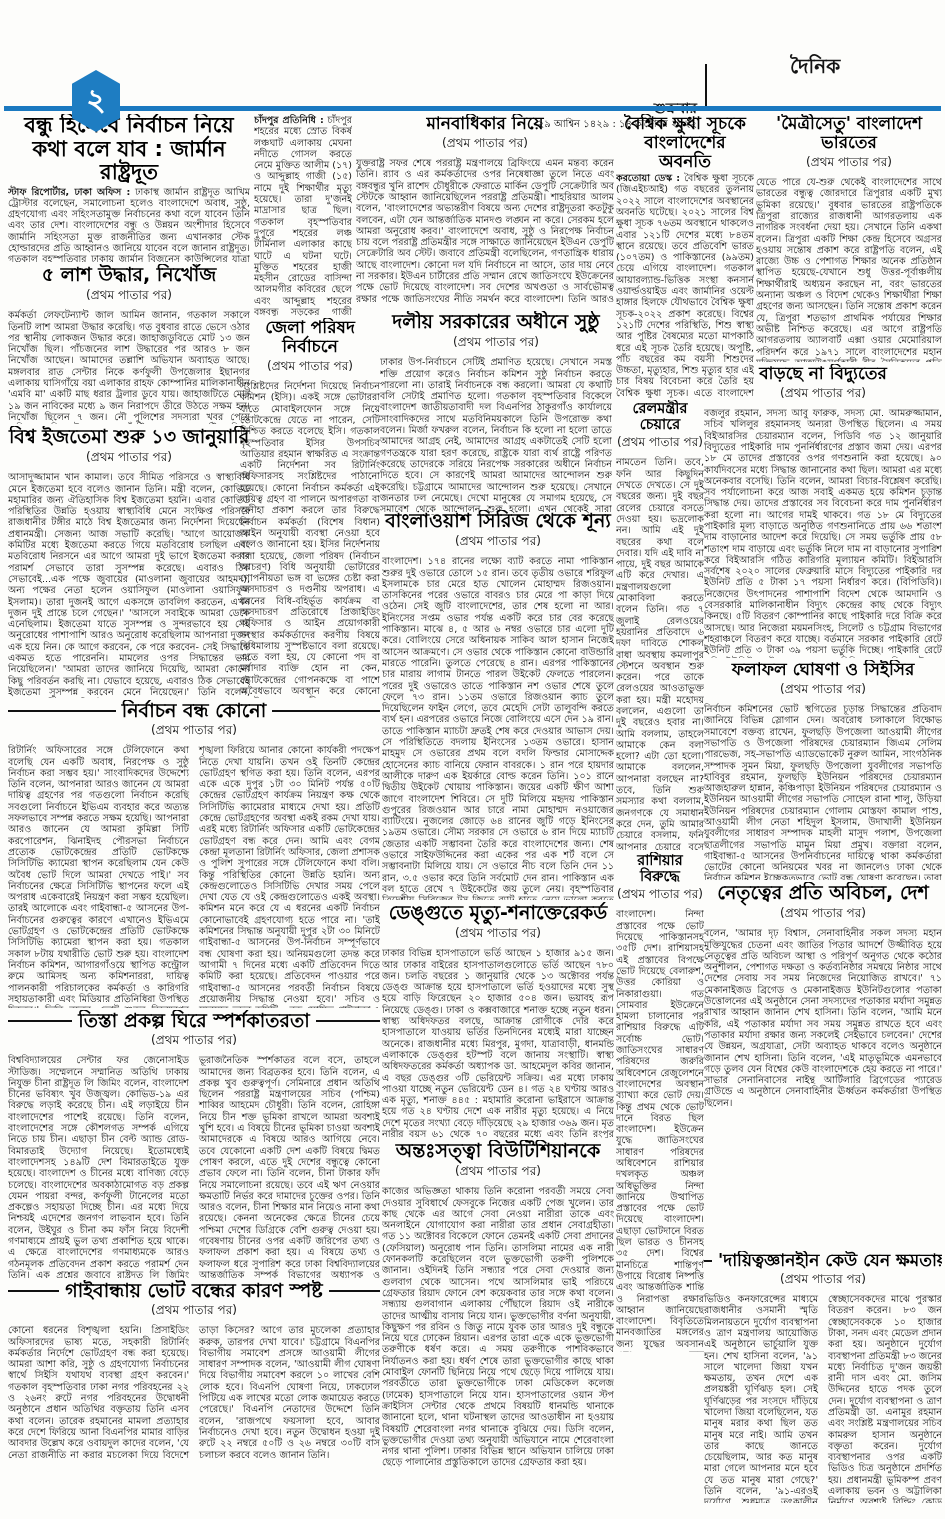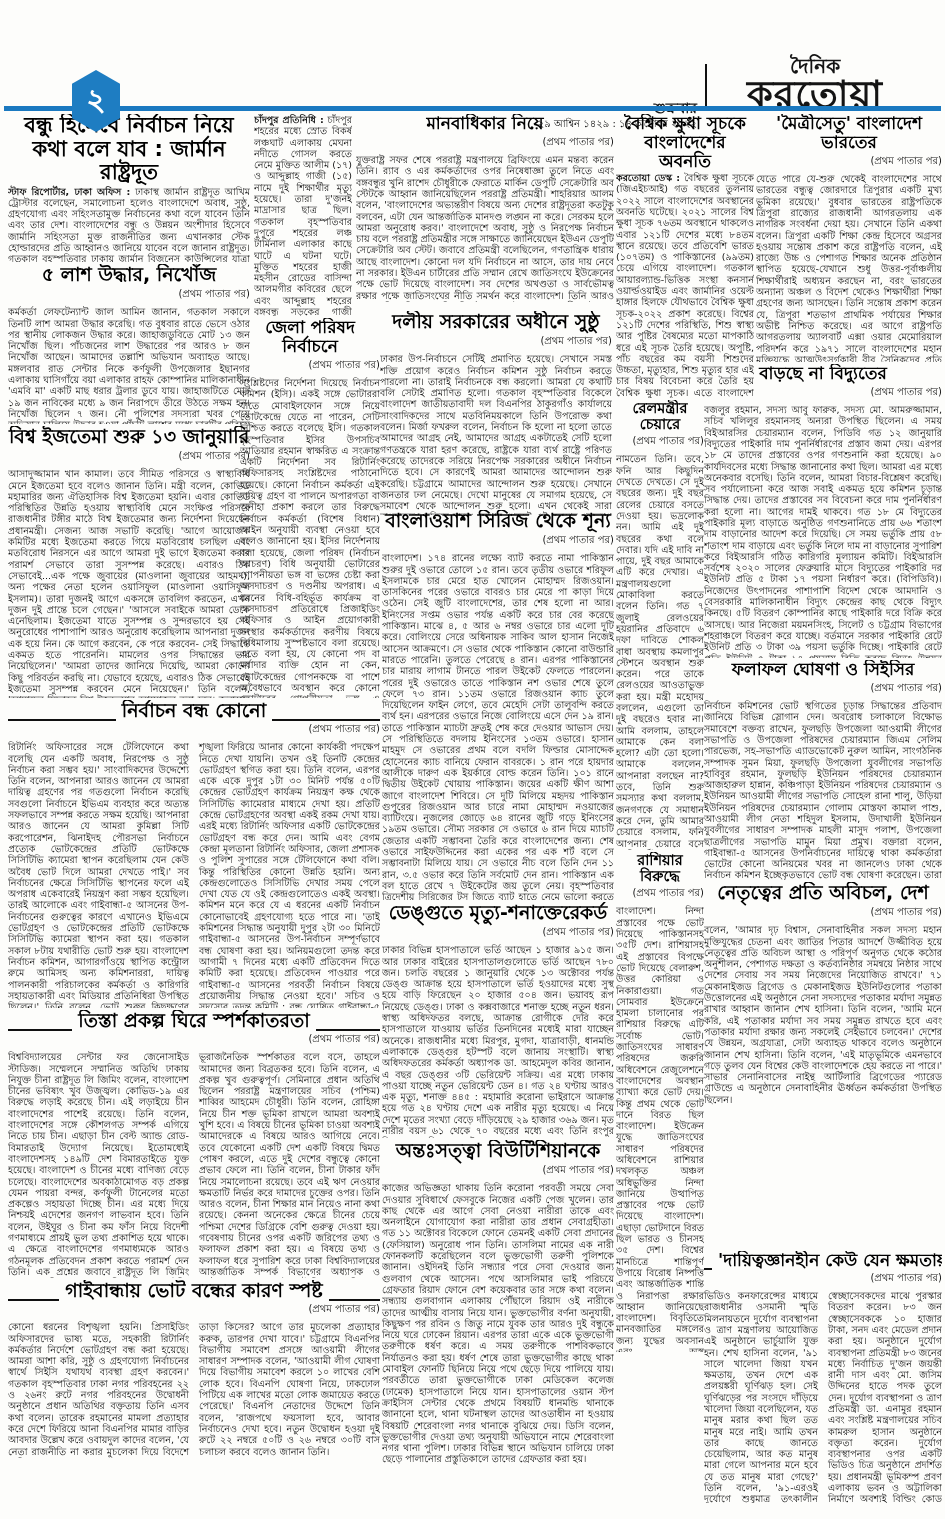--- a/index.html
+++ b/index.html
@@ -22,45 +22,44 @@
   .mastblock .mtop{font-size:20px;font-weight:bold;text-align:center;}
   .mastblock .mname{font-size:37px;font-weight:bold;letter-spacing:1px;}
   .blue-rule{position:absolute;left:4px;right:4px;top:106px;height:5px;background:#1b79c0;z-index:1;}
   
   .article{position:absolute;overflow:hidden;}
   .hl{font-weight:bold;text-align:center;line-height:1.12;color:#000;margin:0 0 1px 0;}
   .hl-xl{font-size:21px;}
   .hl-lg{font-size:19px;}
   .hl-md{font-size:17px;}
   .hl-sm{font-size:14.5px;}
-  .cont{font-size:10px;text-align:right;margin:0 0 3px 0;}
+  .cont{font-size:12px;text-align:center;margin:0 0 3px 0;}
   .bodytext{font-size:9.5px;line-height:11.3px;text-align:justify;margin:0;}
   .byline{font-weight:bold;}
   .cols2 .bodytext{column-count:2;column-gap:10px;}
-  .ruledhl{display:flex;align-items:flex-end;gap:6px;}
+  .ruledhl{display:flex;align-items:center;gap:6px;}
   .ruledhl .rule{flex:1;height:2px;background:#111;min-width:8px;}
   .ruledhl .hl{flex:0 0 auto;margin:0;}
 </style>
 </head>
 <body>
 
 <div class="logo">
   <span>২</span>
 </div>
 
 <div class="dateblock">
   <div class="day">শুক্রবার</div>
   <div class="dline">২৯ আশ্বিন ১৪২৯ : ১৪ অক্টোবর ২০২২</div>
 </div>
 
 <div class="mast-divider"></div>
 
 <div class="mastblock">
   <div class="mtop">দৈনিক</div>
-  <div class="mname">করতোয়া</div>
 </div>
 
 <div class="blue-rule"></div>
 
 <div class="article" style="left:8px;top:114px;width:242px;height:148px;">
   <div class="hl hl-xl">বন্ধু হিসেবে নির্বাচন নিয়ে কথা বলে যাব : জার্মান রাষ্ট্রদূত</div>
   <p class="bodytext"><span class="byline">স্টাফ রিপোর্টার, ঢাকা অফিস :</span> <span>ঢাকাস্থ জার্মান রাষ্ট্রদূত আখিম ট্রোস্টার বলেছেন, সমালোচনা হলেও বাংলাদেশে অবাধ, সুষ্ঠু, গ্রহণযোগ্য এবং সহিংসতামুক্ত নির্বাচনের কথা বলে যাবেন তিনি এবং তার দেশ। বাংলাদেশের বন্ধু ও উন্নয়ন অংশীদার হিসেবে জার্মানি সহিংসতা মুক্ত রাজনীতির জন্য এখানকার স্টেক হোল্ডারদের প্রতি আহ্বানও জানিয়ে যাবেন বলে জানান রাষ্ট্রদূত। গতকাল বৃহস্পতিবার ঢাকায় জার্মান বিজনেস কাউন্সিলের যাত্রা উপলক্ষে নিজ বাসভবনে গণমাধ্যমের মুখোমুখি হন তিনি। রাষ্ট্রদূত বলেন, জার্মান প্রতিষ্ঠানগুলো বাংলাদেশে বিনিয়োগে ব্যাপক অগ্রহী। এই বিনিয়োগের জন্য স্থিতিশীল রাজনৈতিক ও বাণিজ্যিক পরিবেশ থাকা জরুরি। রাজনৈতিক প্রতিপক্ষকে শত্রু না ভাবার উন্মুক্ত আহ্বান জানিয়ে রাষ্ট্রদূত বলেন, আসন্ন জাতীয় সংসদ নির্বাচনটি অংশগ্রহণমূলক দেখতে চায় জার্মানি।</span></p>
 </div>
 
 <div class="article" style="left:8px;top:264px;width:242px;height:160px;">

